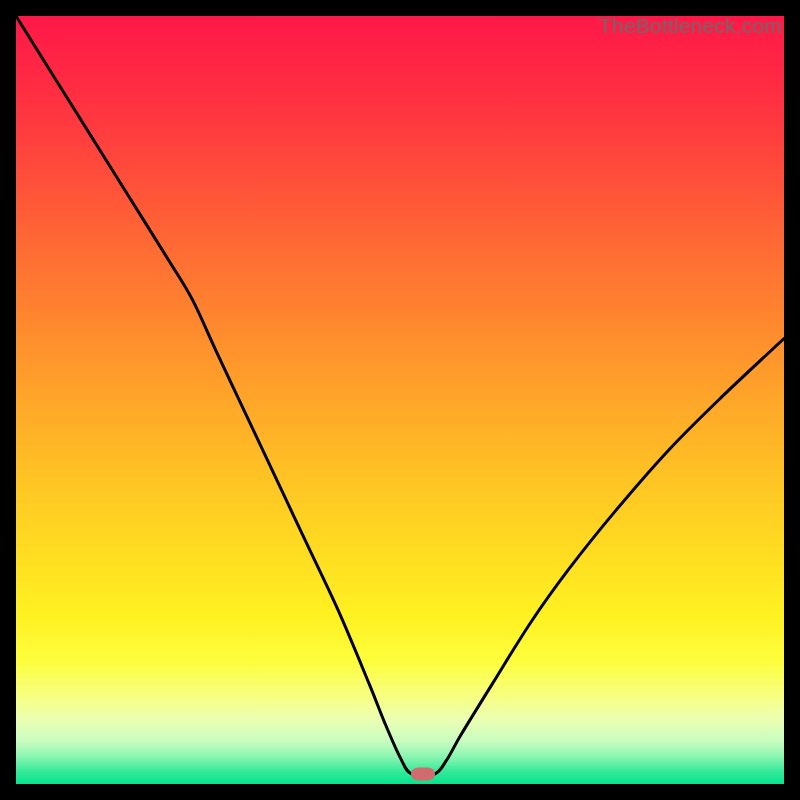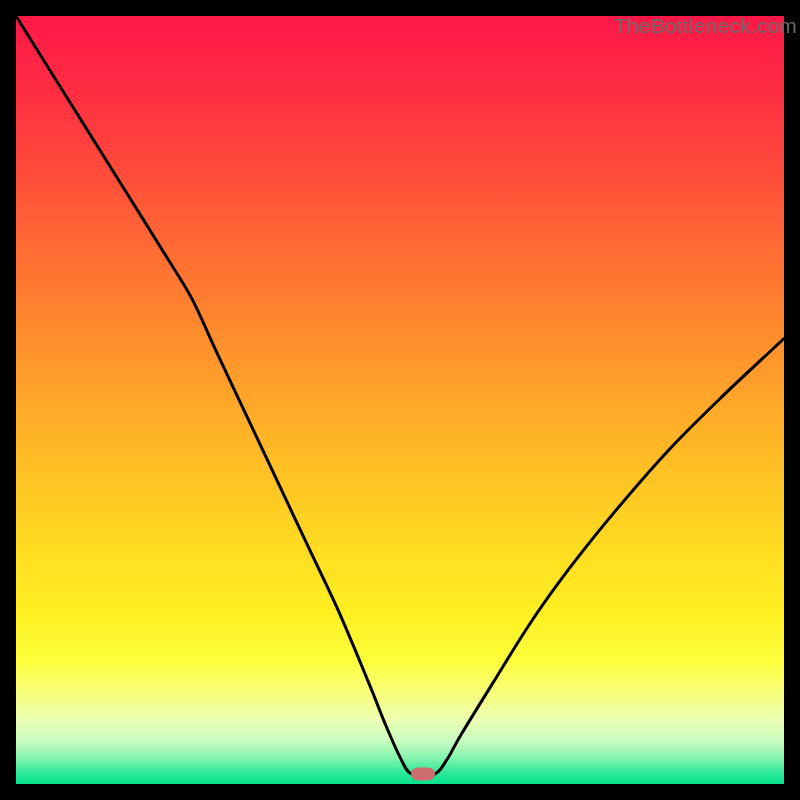--- a/index.html
+++ b/index.html
@@ -11,21 +11,20 @@
     overflow: hidden;
     font-family: Arial, Helvetica, sans-serif;
   }
   .chart-wrap {
     position: absolute;
     left: 16px;
     top: 16px;
     width: 768px;
     height: 748px;
     background: #000;
-    padding-left: 15px;
   }
   .plot-area {
     position: absolute;
     left: 0;
     top: 0;
     width: 768px;
     height: 768px;
   }
   .gradient-bg {
     position: absolute;

